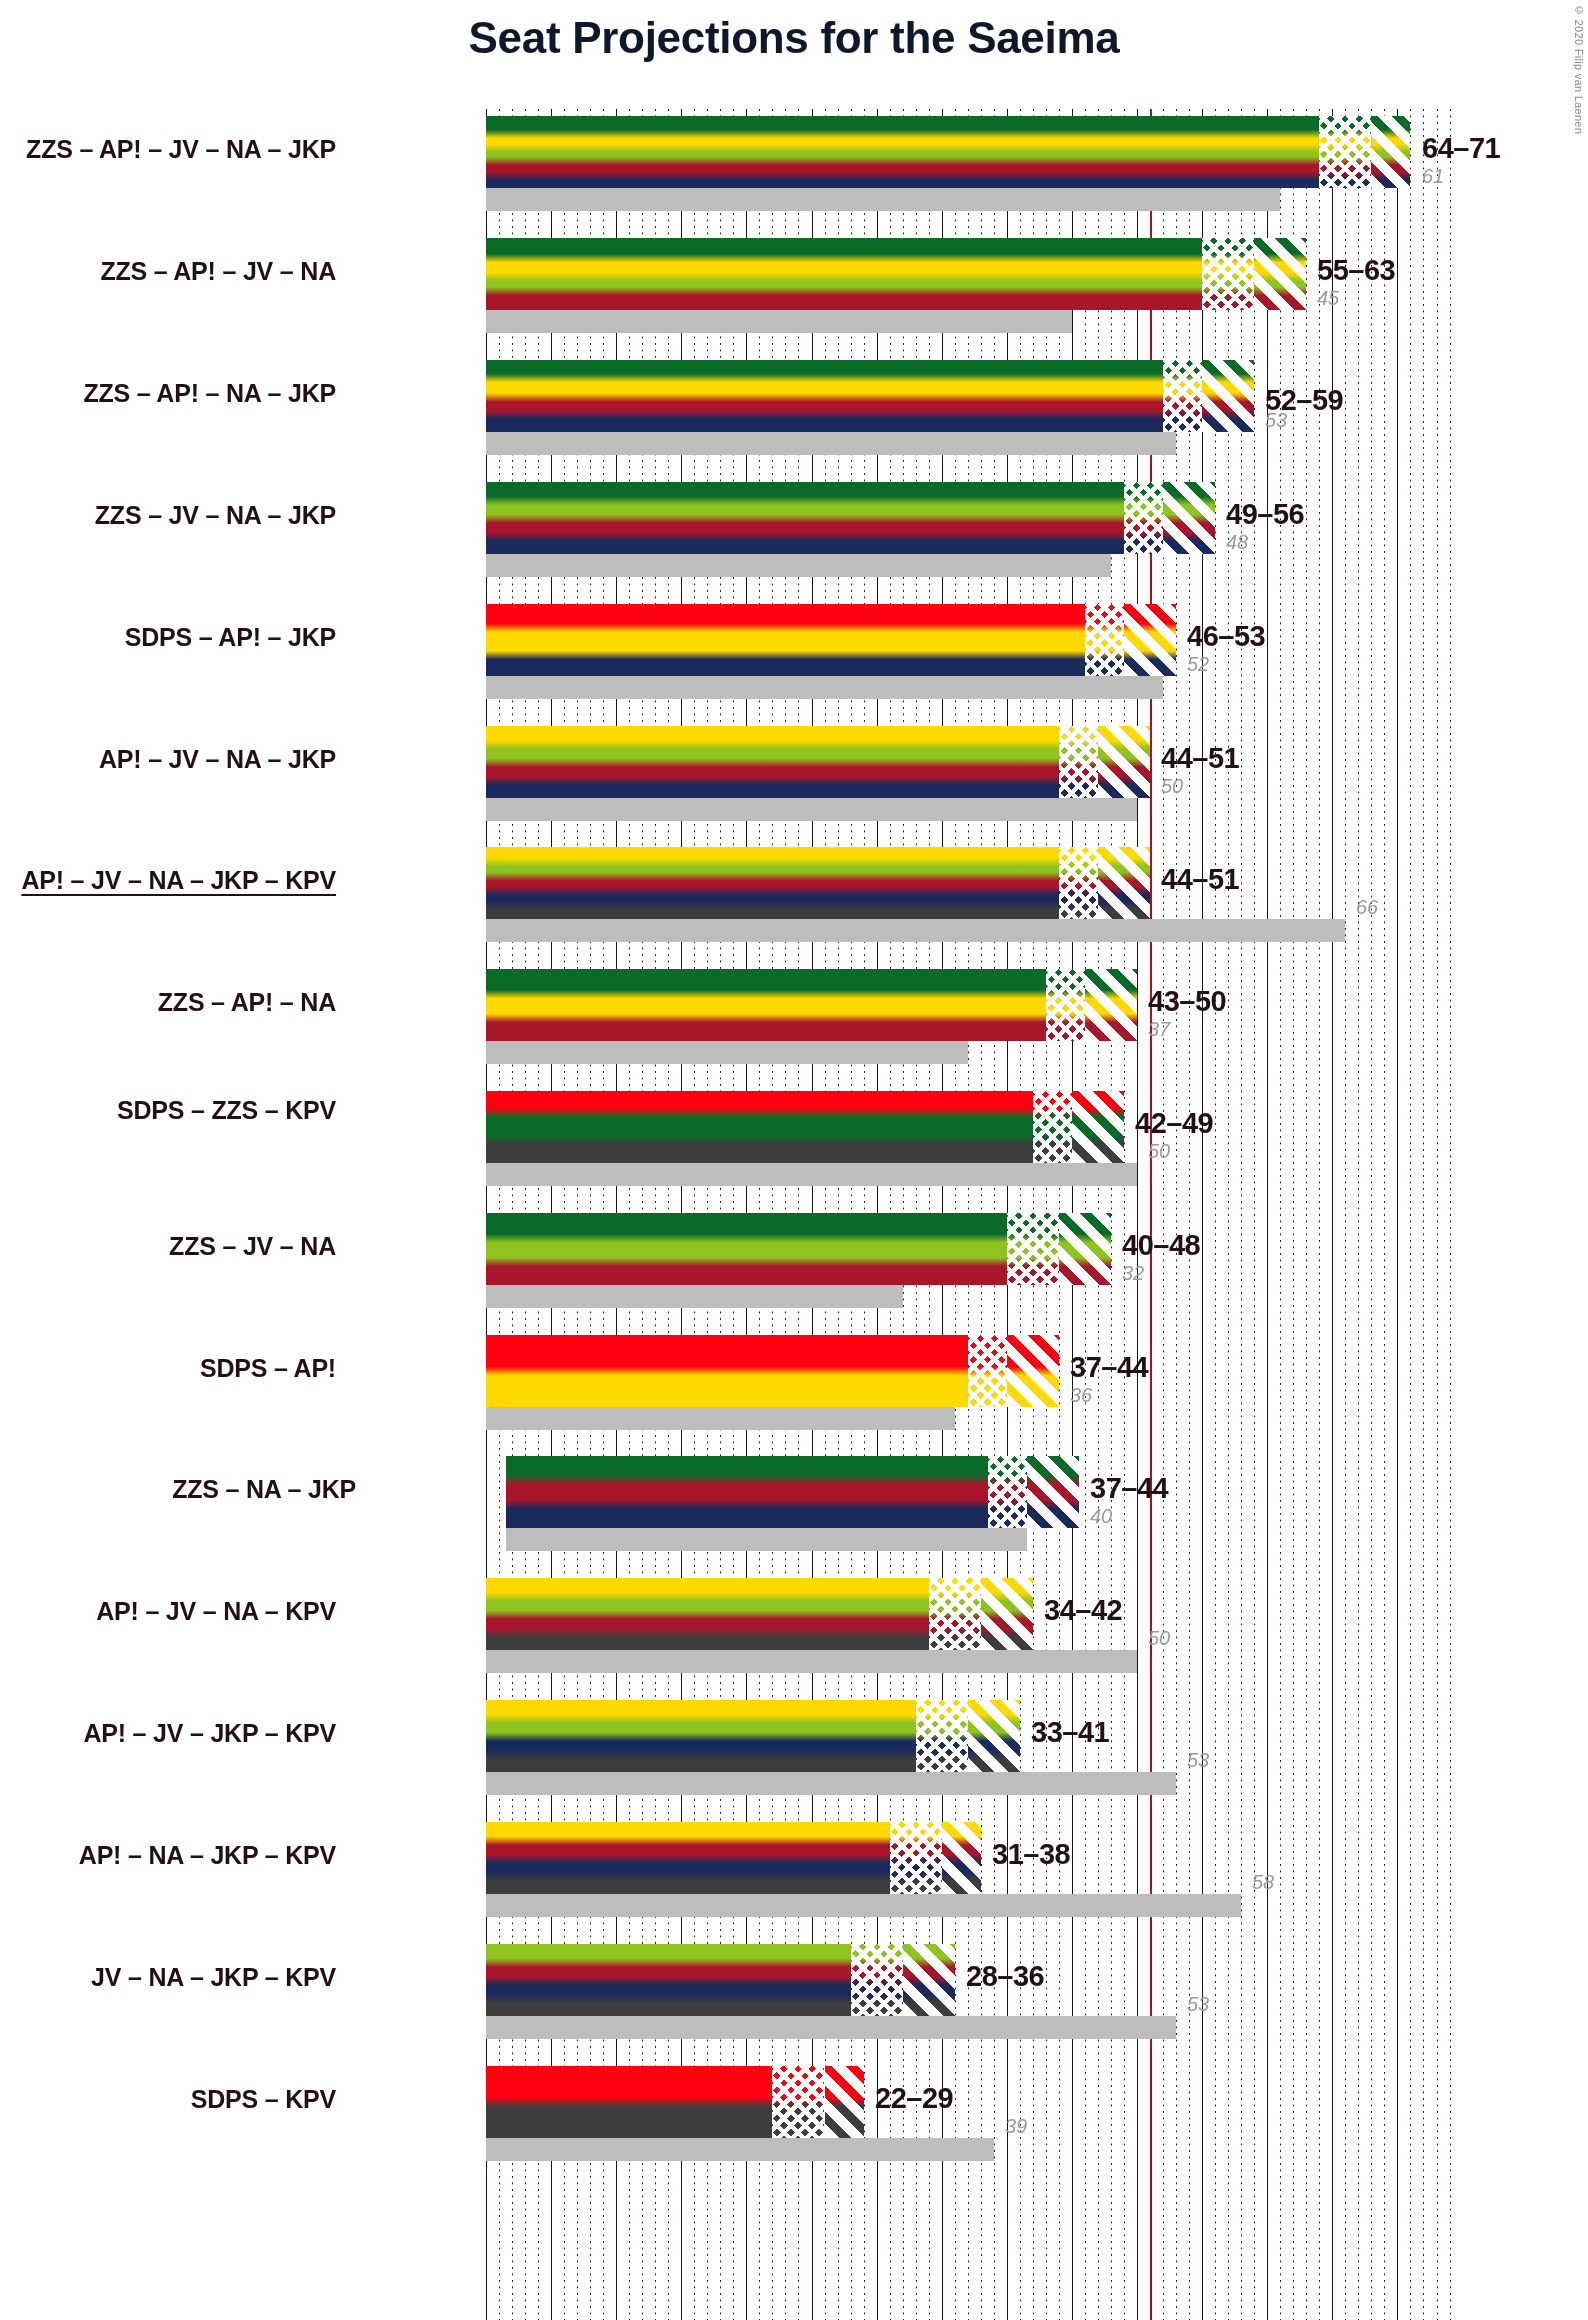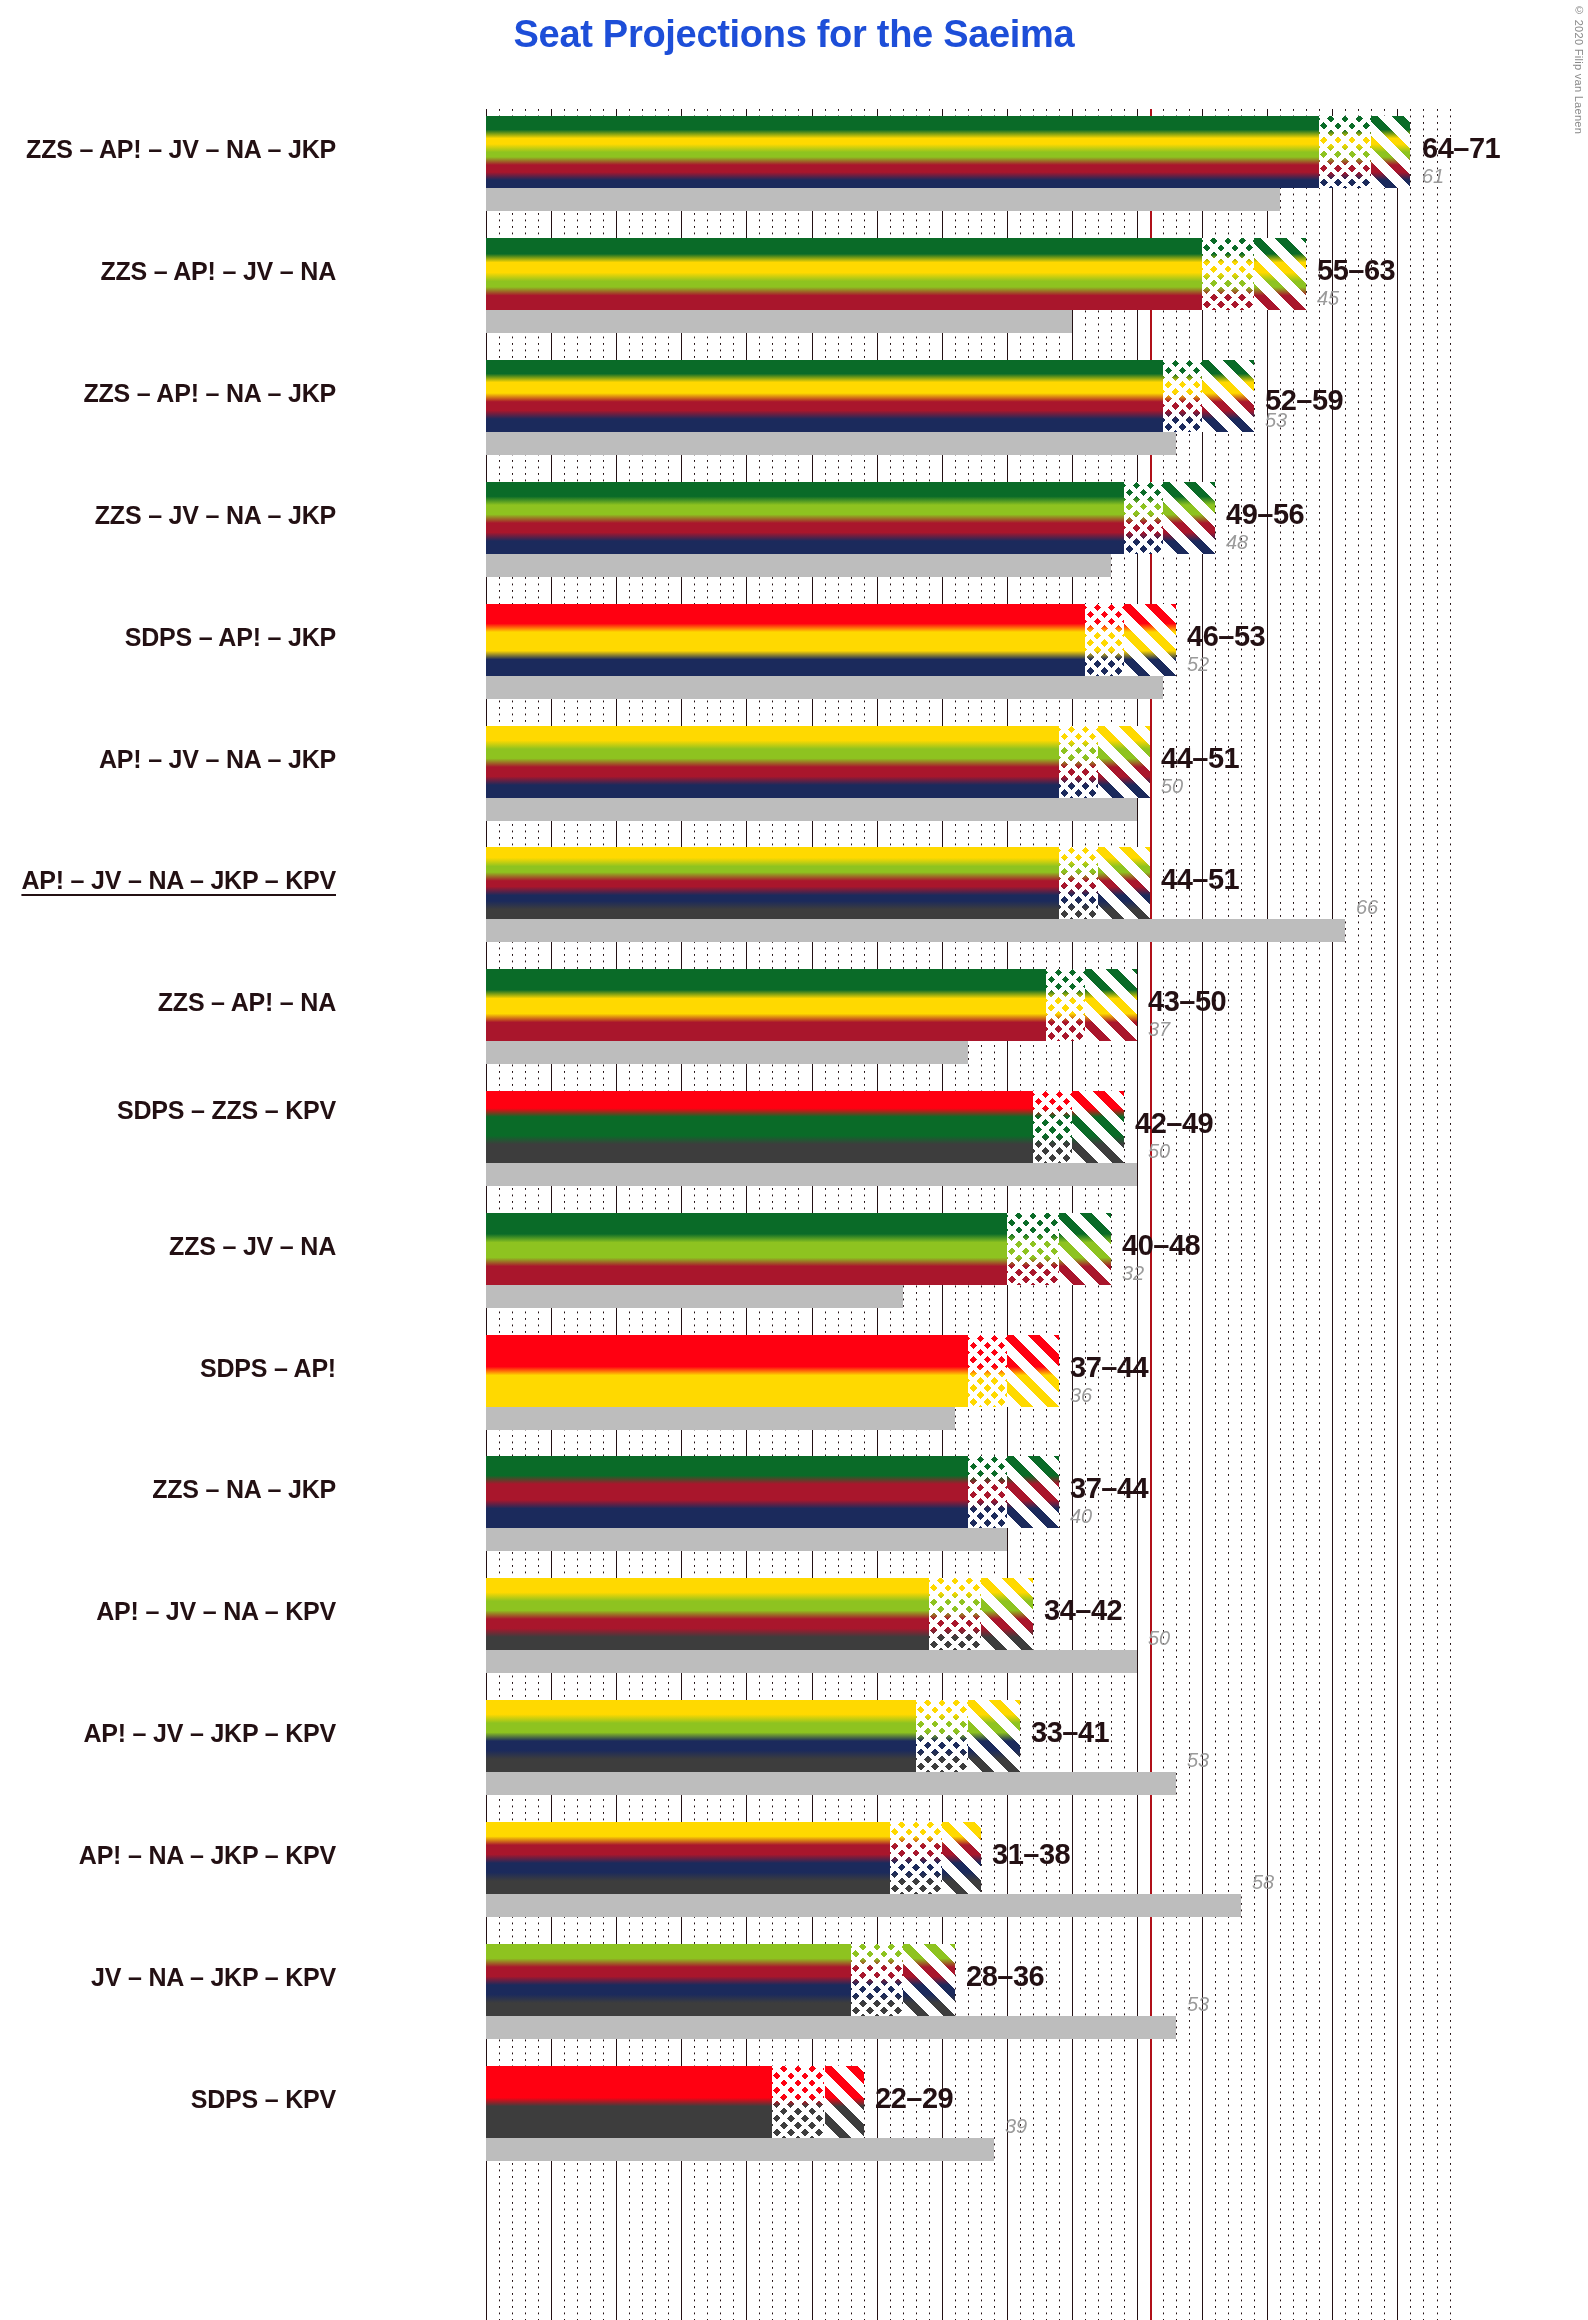--- a/index.html
+++ b/index.html
@@ -4,21 +4,21 @@
 <style>
   html,body{margin:0;padding:0;}
   body{
     width:1588px;height:2320px;background:#fff;position:relative;overflow:hidden;
     font-family:"Liberation Sans","DejaVu Sans",sans-serif;
     -webkit-font-smoothing:antialiased;
   }
   #chart{position:absolute;inset:0;}
   .title{
     position:absolute;left:0;right:0;top:13px;text-align:center;
-    font-size:38px;font-weight:bold;color:#1d4ed8;letter-spacing:-0.3px;
+    font-size:44px;font-weight:bold;color:#0f172a;letter-spacing:-0.3px;
   }
   .subtitle{
     position:absolute;left:0;right:0;top:74px;text-align:center;
     font-size:21px;font-weight:bold;color:#231013;letter-spacing:-0.2px;
   }
   .copyright{
     position:absolute;right:2.8px;top:3.7px;
     writing-mode:vertical-rl;
     font-size:11px;color:#8a8a8a;letter-spacing:0.3px;
     white-space:nowrap;
@@ -335,21 +335,21 @@
               <div class="maskX"></div>
             </div>
             <div class="ciB" style="left: 521px; width: 52px;">
               <div class="fill" style="left: -521px; width: 573px; background: linear-gradient(rgb(255, 0, 17) 0%, rgb(255, 0, 17) 44%, rgb(255, 217, 0) 56%, rgb(255, 217, 0) 100%);"></div>
               <div class="maskD"></div>
             </div>
           </div>
           <div class="val" style="left: 584px; top: 15.7px;">37–44</div>
           <div class="lastval" style="top: 49px; left: 584px;">36</div>
         </div>
-        <div class="row" style="top: 1347px; width: 964px; height: 122px;">
+        <div class="row" style="top: 1347px; width: 964px; height: 122px; margin-left: 20px;">
           <div class="label" style="top: 18.5px;">ZZS – NA – JKP</div>
           <div class="lastres" style="left: 0px; width: 521px; top: 72px;"></div>
           <div class="bar" style="width: 573px; height: 72px; top: 0px;">
             <div class="fill" style="right: 91px; background: linear-gradient(rgb(10, 107, 40) 0%, rgb(10, 107, 40) 27%, rgb(169, 22, 44) 39%, rgb(169, 22, 44) 61%, rgb(27, 42, 92) 73%, rgb(27, 42, 92) 100%);"></div>
             <div class="ciA" style="left: 482px; width: 39px;">
               <div class="fill" style="left: -482px; width: 573px; background: linear-gradient(rgb(10, 107, 40) 0%, rgb(10, 107, 40) 27%, rgb(169, 22, 44) 39%, rgb(169, 22, 44) 61%, rgb(27, 42, 92) 73%, rgb(27, 42, 92) 100%);"></div>
               <div class="maskX"></div>
             </div>
             <div class="ciB" style="left: 521px; width: 52px;">
               <div class="fill" style="left: -521px; width: 573px; background: linear-gradient(rgb(10, 107, 40) 0%, rgb(10, 107, 40) 27%, rgb(169, 22, 44) 39%, rgb(169, 22, 44) 61%, rgb(27, 42, 92) 73%, rgb(27, 42, 92) 100%);"></div>

